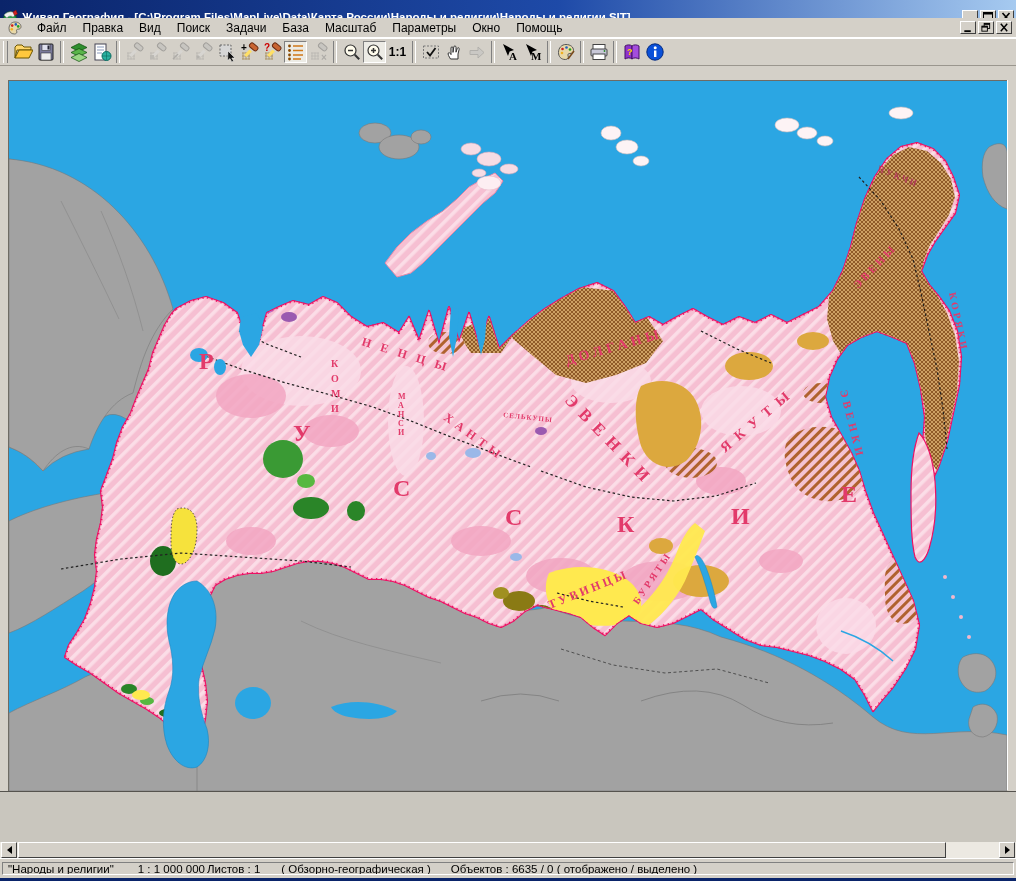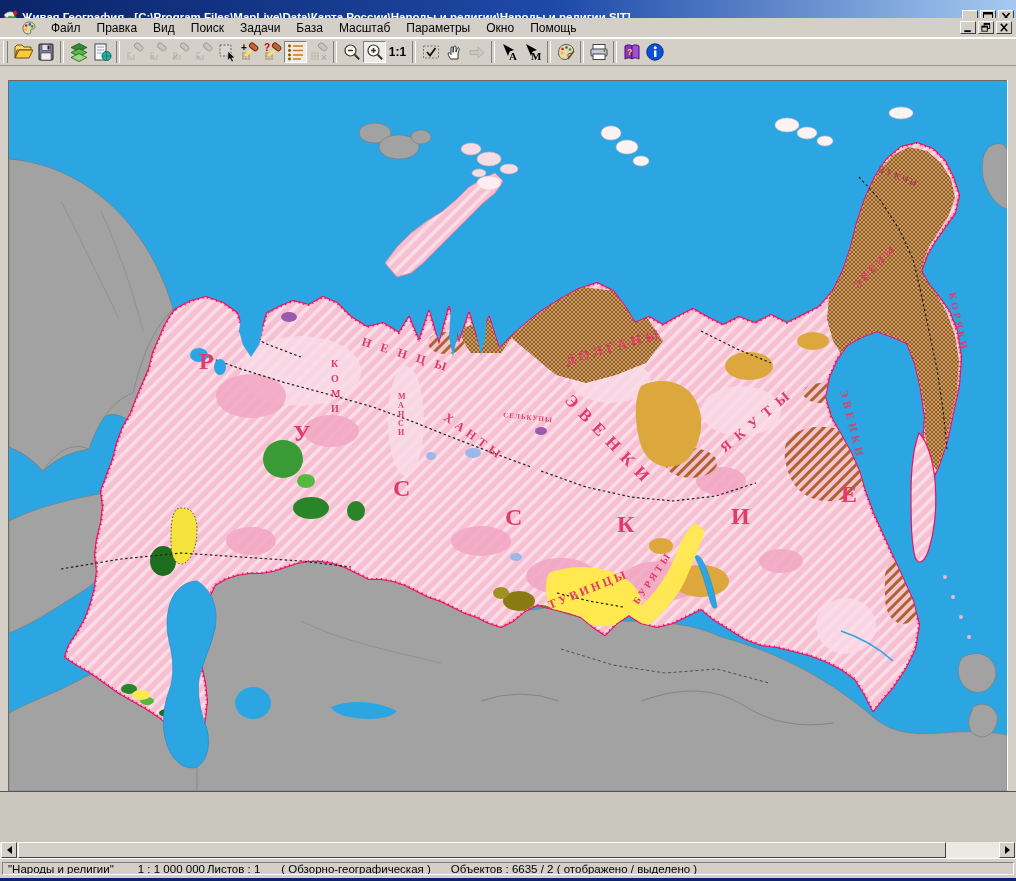--- a/index.html
+++ b/index.html
@@ -12,21 +12,21 @@
     display:flex;align-items:center;gap:4px;padding:0 2px;box-sizing:border-box;}
   #titlebar .ttext{color:#fff;font-weight:bold;font-size:11.5px;white-space:nowrap;overflow:hidden;}
   .winbtn{width:16px;height:14px;background:#d4d0c8;border:1px solid;
     border-color:#fff #404040 #404040 #fff;display:flex;align-items:center;justify-content:center;
     box-sizing:border-box;flex:none;}
   #titlebar .btns,{display:flex;gap:2px;}
   #titlebar .btns{margin-left:auto;display:flex;gap:2px;}
 
   
   #menubar{position:absolute;left:0;top:18px;width:1016px;height:20px;background:#d4d0c8;
-    display:flex;align-items:center;padding-left:21px;box-sizing:border-box;
+    display:flex;align-items:center;padding-left:7px;box-sizing:border-box;
     border-bottom:1px solid #fff;}
   .menu-item{padding:2px 8px;cursor:default;}
   #mdi-controls{margin-left:auto;display:flex;gap:2px;margin-right:4px;}
   #mdi-controls .winbtn{height:13px;}
 
   
   #toolbar{position:absolute;left:0;top:38px;width:1016px;height:28px;background:#d4d0c8;
     display:flex;align-items:center;padding-left:2px;box-sizing:border-box;
     border-top:1px solid #fff;border-bottom:1px solid #9a968e;}
   .grip{width:3px;height:22px;border-left:1px solid #fff;border-right:1px solid #808080;margin:0 3px 0 1px;}
@@ -554,17 +554,17 @@
         <span class="tri-r"></span>
       </span>
   </div>
 
   <div id="statusbar">
     <div class="panel">
       <span class="st-name">"Народы и религии"</span>
       <span class="st-scale">1 : 1 000 000</span>
       <span class="st-sheets">Листов : 1</span>
       <span class="st-type">( Обзорно-географическая )</span>
-      <span>Объектов : 6635 / 2 ( отображено / выделено )</span>
+      <span>Объектов : 6635 / 0 ( отображено / выделено )</span>
     </div>
   </div>
 
 </div>
 
 </body></html>

